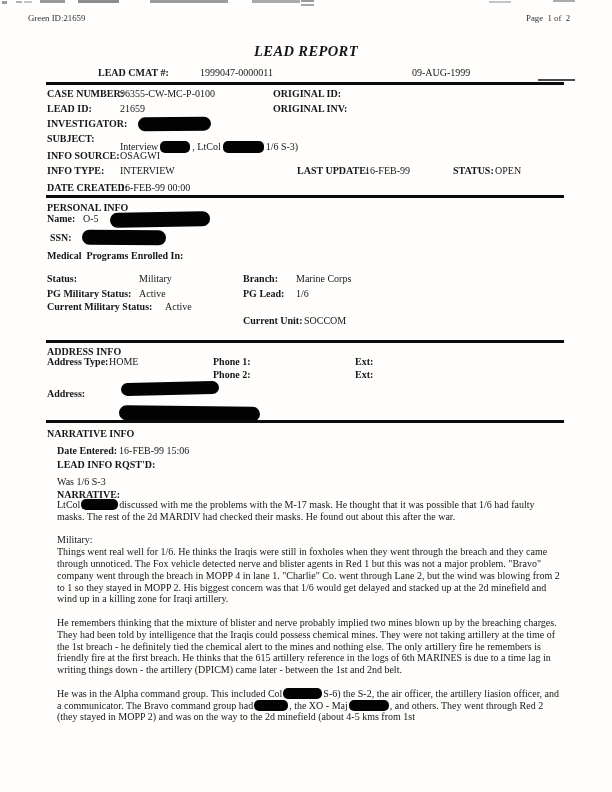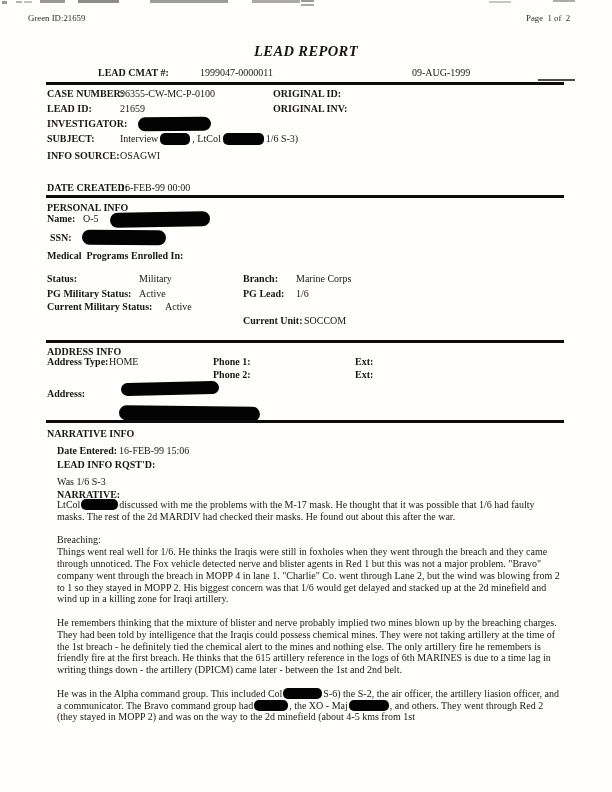--- a/index.html
+++ b/index.html
@@ -64,25 +64,33 @@
       <span class="cell b" style="left:0;">LEAD ID:</span>
       <span class="cell" style="left:73px;">21659</span>
       <span class="cell b" style="left:226px;">ORIGINAL INV:</span>
     </div>
     <div class="line" style="top:31px;width:518px;height:14px;">
       <span class="cell b" style="left:0;">INVESTIGATOR:</span>
       <span class="redact-abs" style="left:91px;top:-1px;width:73px;height:14px;transform:rotate(-.6deg);"></span>
     </div>
     <div class="line" style="top:46px;width:518px;height:14px;">
       <span class="cell b" style="left:0;">SUBJECT:</span>
-      <span class="cell" style="left:73px;"><span>Interview</span><span class="redact" style="width:30px;height:12px;vertical-align:-3px;"></span><span>, LtCol</span><span class="redact" style="width:41px;height:12px;vertical-align:-3px;"></span><span>1/6 S-3)</span></span>
+      <span class="cell" style="left:73px;margin-top:8px;"><span>Interview</span><span class="redact" style="width:30px;height:12px;vertical-align:-3px;"></span><span>, LtCol</span><span class="redact" style="width:41px;height:12px;vertical-align:-3px;"></span><span>1/6 S-3)</span></span>
     </div>
     <div class="line" style="top:63px;width:518px;height:13px;">
       <span class="cell b" style="left:0;">INFO SOURCE:</span>
       <span class="cell" style="left:73px;">OSAGWI</span>
+    </div>
+    <div class="line" style="top:78px;width:518px;height:13px;">
+      <span class="cell b" style="left:0;">INFO TYPE:</span>
+      <span class="cell" style="left:73px;">INTERVIEW</span>
+      <span class="cell b" style="left:250px;">LAST UPDATE:</span>
+      <span class="cell" style="left:318px;">16-FEB-99</span>
+      <span class="cell b" style="left:406px;">STATUS:</span>
+      <span class="cell" style="left:448px;">OPEN</span>
     </div>
     <div class="line" style="top:95px;width:518px;height:13px;">
       <span class="cell b" style="left:0;">DATE CREATED:</span>
       <span class="cell" style="left:73px;">16-FEB-99 00:00</span>
     </div>
   </div>
 
   <div class="sep" style="top:195px;"></div>
 
   <div class="abs" style="left:47px;top:200px;width:518px;height:135px;font-size:10px;">
@@ -144,20 +152,20 @@
     <span class="line b" style="top:1px;left:0;">NARRATIVE INFO</span>
     <div class="line" style="top:18px;left:10px;">
       <span class="b">Date Entered:</span><span style="margin-left:2px;">16-FEB-99 15:06</span>
     </div>
     <span class="line b" style="top:32px;left:10px;">LEAD INFO RQST'D:</span>
     <span class="line" style="top:49px;left:10px;">Was 1/6 S-3</span>
     <span class="line b" style="top:62px;left:10px;">NARRATIVE:</span>
 
     <div class="narr">
       <p><span>LtCol</span><span class="redact" style="width:37px;height:11px;margin:0 1px;"></span><span>discussed with me the problems with the M-17 mask. He thought that it was possible that 1/6 had faulty masks. The rest of the 2d MARDIV had checked their masks. He found out about this after the war.</span></p>
-      <p class="gap">Breaching:</p>
+      <p class="gap">Military:</p>
       <p>Things went real well for 1/6. He thinks the Iraqis were still in foxholes when they went through the breach and they came through unnoticed. The Fox vehicle detected nerve and blister agents in Red 1 but this was not a major problem. "Bravo" company went through the breach in MOPP 4 in lane 1. "Charlie" Co. went through Lane 2, but the wind was blowing from 2 to 1 so they stayed in MOPP 2.  His biggest concern was that 1/6 would get delayed and stacked up at the 2d minefield and wind up in a killing zone for Iraqi artillery.</p>
       <p class="gap">He remembers thinking that the mixture of blister and nerve probably implied two mines blown up by the breaching charges. They had been told by intelligence that the Iraqis could possess chemical mines. They were not taking artillery at the time of the 1st breach - he definitely tied the chemical alert to the mines and nothing else. The only artillery fire he remembers is friendly fire at the first breach. He thinks that the 615 artillery reference in the logs of 6th MARINES is due to a time lag in writing things down - the artillery (DPICM) came later - between the 1st and 2nd belt.</p>
       <p class="gap"><span>He was in the Alpha command group. This included Col</span><span class="redact" style="width:39px;height:11px;margin:0 1px;"></span><span>S-6) the S-2, the air officer, the artillery liasion officer, and a communicator. The Bravo command group had</span><span class="redact" style="width:34px;height:11px;margin:0 1px;"></span><span>, the XO - Maj</span><span class="redact" style="width:40px;height:11px;margin:0 1px;"></span><span>, and others. They went through Red 2 (they stayed in MOPP 2) and was on the way to the 2d minefield (about 4-5 kms from 1st</span></p>
     </div>
   </div>
 
 </div>
 
 </body></html>

